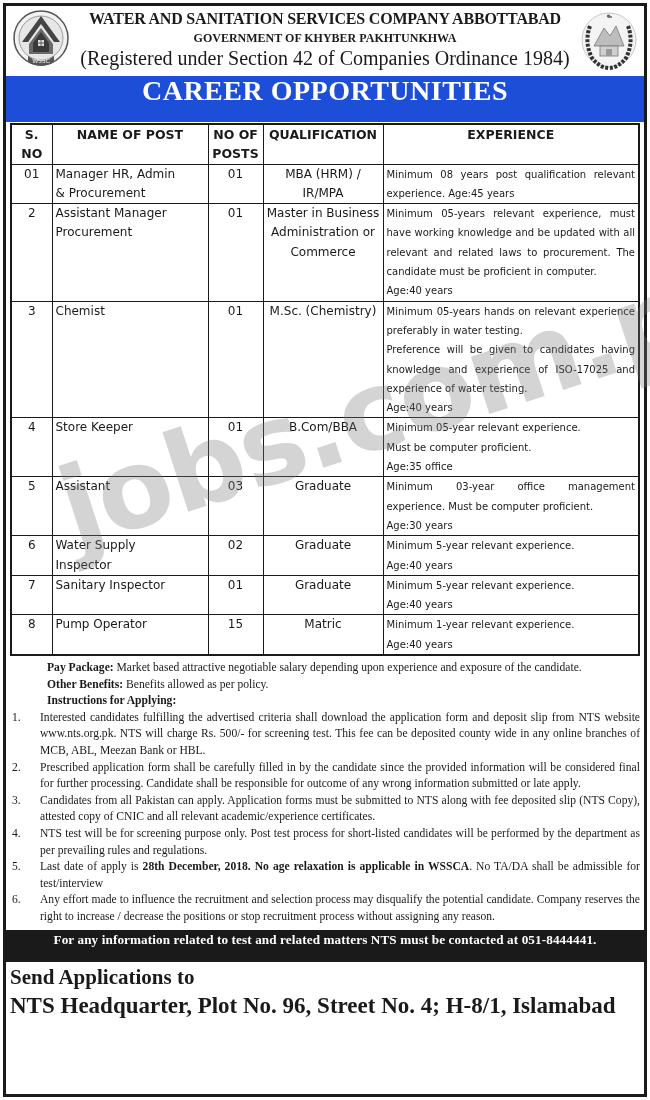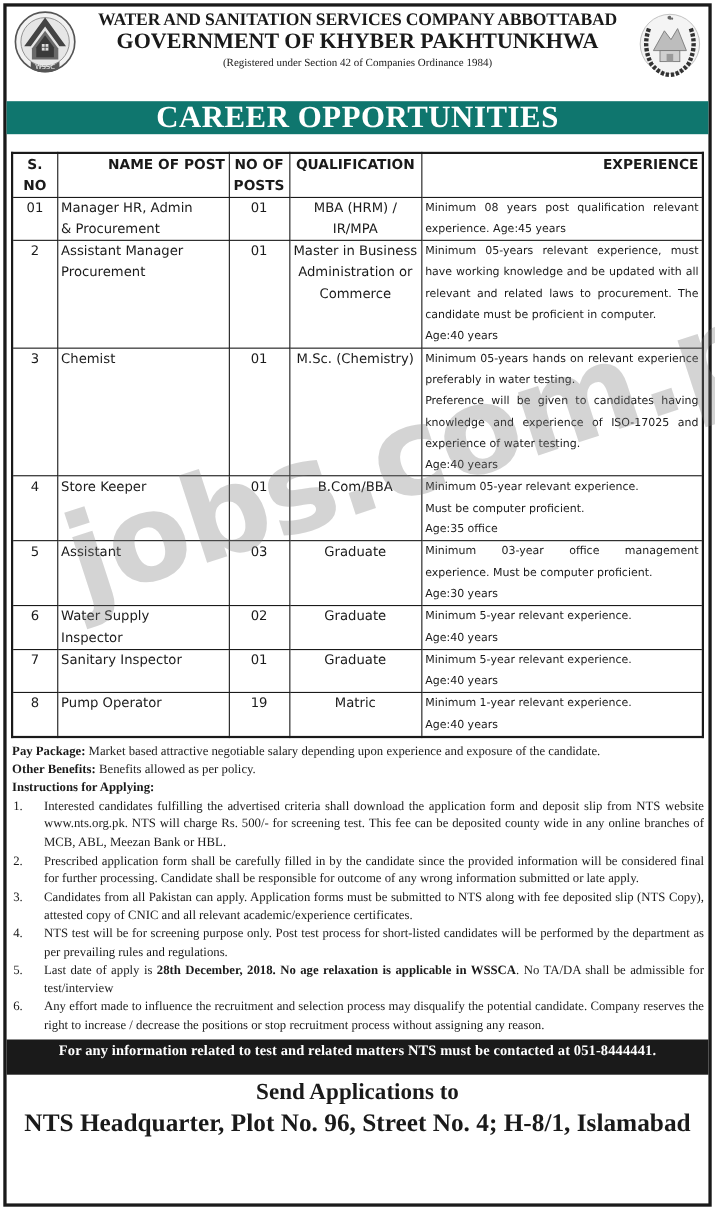--- a/index.html
+++ b/index.html
@@ -8,62 +8,62 @@
     .page {
       position: absolute; left: 3px; top: 3px; width: 644px; height: 1094px;
       border: 3px solid #1a1a1a;
       padding: 0 4px;
       background: #fff;
     }
     .header { position: relative; height: 70px; text-align: center; }
     .logo-left { position: absolute; left: 2px; top: 2px; width: 58px; height: 64px; }
     .logo-right { position: absolute; right: 2px; top: 2px; width: 58px; height: 66px; }
     .h1 { font-weight: bold; font-size: 16px; line-height: 19px; padding-top: 3px; letter-spacing: -0.2px; }
-    .h2 { font-weight: bold; font-size: 20px; line-height: 20px; }
-    .h3 { font-size: 10px; line-height: 20px; }
+    .h2 { font-weight: bold; font-size: 12px; line-height: 20px; }
+    .h3 { font-size: 20px; line-height: 20px; }
     .banner {
-      background: #0f766e; color: #fff; text-align: center;
-      font-weight: bold; font-size: 28px; line-height: 30px; height: 30px;
-      margin: 16px -4px; letter-spacing: 0.5px;
+      background: #1d4ed8; color: #fff; text-align: center;
+      font-weight: bold; font-size: 28px; line-height: 30px; height: 46px;
+      margin: 0 -4px; letter-spacing: 0.5px;
     }
     .intro { font-size: 13.4px; line-height: 18px; text-align: justify; padding: 2px 2px 2px 2px; }
     .jobs-table {
       width: 100%; border-collapse: collapse; border: 2px solid #1a1a1a;
       font-family: "DejaVu Sans", sans-serif; font-size: 12px; line-height: 19.3px;
       margin-top: 1px;
     }
     .jobs-table th, .jobs-table td { border: 1.5px solid #1a1a1a; vertical-align: top; padding: 0 3px; }
-    .jobs-table th { font-weight: bold; font-size: 12.5px; text-align: right; }
+    .jobs-table th { font-weight: bold; font-size: 12.5px; text-align: center; }
     .jobs-table th.c-sno { text-align: center; }
     .jobs-table th.c-num { text-align: center; }
     .jobs-table th.c-qual { text-align: center; }
     .c-sno { width: 41px; text-align: center; }
     .c-name { width: 156px; }
     .c-num { width: 55px; text-align: center; }
     .c-qual { width: 120px; text-align: center; margin-left: 44px; }
     .c-exp { text-align: justify; }
     .jobs-table td.c-exp { font-size: 10px; }
     .watermark {
       position: absolute; left: 40px; top: 330px; transform: rotate(-18deg);
       font-family: "DejaVu Sans", sans-serif; font-weight: bold; font-size: 110px;
       color: rgba(120,120,120,0.32); pointer-events: none; letter-spacing: -2px; z-index: 5;
     }
     .notes { font-size: 11.6px; line-height: 16.6px; padding-top: 4px; }
     .notes b { font-weight: bold; }
-    .notes .para { padding-left: 1px; }
+    .notes .para { padding-left: 1px; margin-left: 36px; }
     .instr-title { font-weight: bold; }
     .instr-list { list-style: none; }
     .instr-list li { position: relative; padding-left: 30px; text-align: justify; }
     .instr-list li .num { position: absolute; left: 2px; top: 0; }
     .contact-bar {
       background: #1a1a1a; color: #fff; font-weight: bold; font-size: 13.2px;
       text-align: center; line-height: 20px; height: 32px; margin: 4px -4px 0 -4px;
       letter-spacing: 0.1px;
     }
-    .send { text-align: center; font-weight: bold; }
+    .send { text-align: left; font-weight: bold; }
     .send .s1 { font-size: 21px; line-height: 27px; padding-top: 2px; }
     .send .s2 { font-size: 23px; line-height: 30px; }
   </style>
 </head>
 <body>
 
 <div class="page">
 
   <div class="header">
     <svg class="logo-left" viewBox="0 0 58 64">
@@ -218,21 +218,21 @@
           <td class="c-exp">
             <div>Minimum 5-year relevant experience.</div>
             <div>Age:40 years</div>
           </td>
         </tr>
         <tr>
           <td class="c-sno">8</td>
           <td class="c-name">
             <div>Pump Operator</div>
           </td>
-          <td class="c-num">19</td>
+          <td class="c-num">15</td>
           <td class="c-qual">
             <div>Matric</div>
           </td>
           <td class="c-exp">
             <div>Minimum 1-year relevant experience.</div>
             <div>Age:40 years</div>
           </td>
         </tr>
       </tbody>
   </table>

